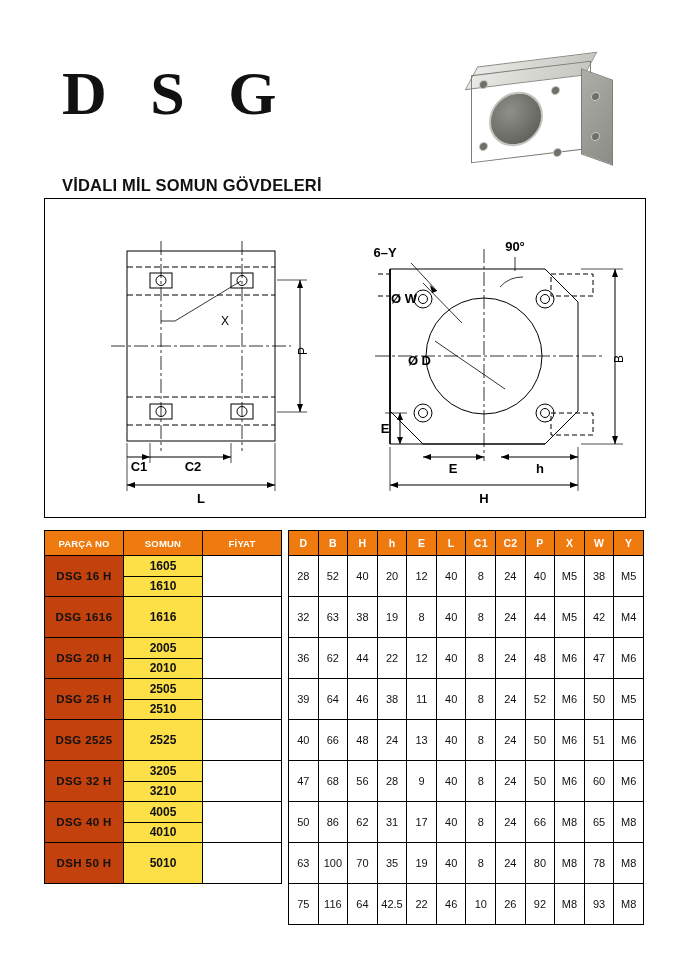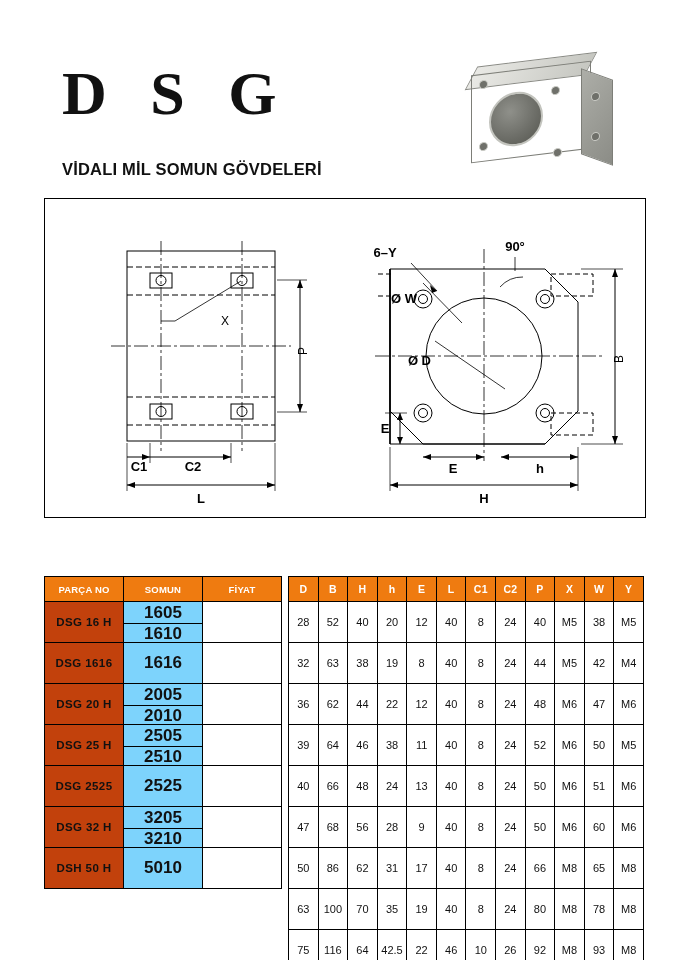--- a/index.html
+++ b/index.html
@@ -27,21 +27,21 @@
     left: 62px; top: 62px;
     font-family: "Liberation Serif", serif;
     font-weight: bold;
     font-size: 62px;
     letter-spacing: 14px;
     color: #111;
     line-height: 1;
   }
   #logo-subtitle {
     position: absolute;
-    left: 62px; top: 160px;
+    left: 62px; top: 176px;
     font-size: 16.5px;
     font-weight: bold;
     letter-spacing: 0.2px;
     color: #111;
   }
 
   
   #part-photo {
     position: absolute;
     left: 463px; top: 58px;
@@ -102,21 +102,20 @@
 
   
   #table-area {
     position: absolute;
     left: 44px; top: 530px;
     width: 600px;
   }
   table {
     border-collapse: collapse;
     font-size: 10.5px;
-    margin-top: 46px;
   }
   #left-table {
     position: absolute;
     left: 0; top: 0;
     width: 238px;
     table-layout: fixed;
   }
   #right-table {
     position: absolute;
     left: 244px; top: 0;
@@ -141,23 +140,23 @@
     background: #fff;
   }
   #left-table td.parca {
     background: #c2410c;
     font-weight: bold;
     font-size: 11.5px;
     letter-spacing: 0.4px;
     width: 94px;
   }
   #left-table td.somun {
-    background: #7dd3fc;
+    background: #fde047;
     font-weight: bold;
-    font-size: 17px;
+    font-size: 12px;
     width: 74px;
     padding: 0;
   }
   #left-table td.fiyat {
     background: #ffffff;
     width: 68px;
   }
   .somun-split {
     display: flex;
     flex-direction: column;
@@ -385,20 +384,30 @@
           <td class="parca">DSG 32 H</td>
           <td class="somun">
             <div class="somun-split">
               <span>3205</span>
               <span>3210</span>
             </div>
           </td>
           <td class="fiyat"></td>
         </tr>
         <tr>
+          <td class="parca">DSG 40 H</td>
+          <td class="somun">
+            <div class="somun-split">
+              <span>4005</span>
+              <span>4010</span>
+            </div>
+          </td>
+          <td class="fiyat"></td>
+        </tr>
+        <tr>
           <td class="parca">DSH 50 H</td>
           <td class="somun">5010</td>
           <td class="fiyat"></td>
         </tr>
       </tbody>
   </table>
 
   <table id="right-table">
     <colgroup>
       <col class="c">

